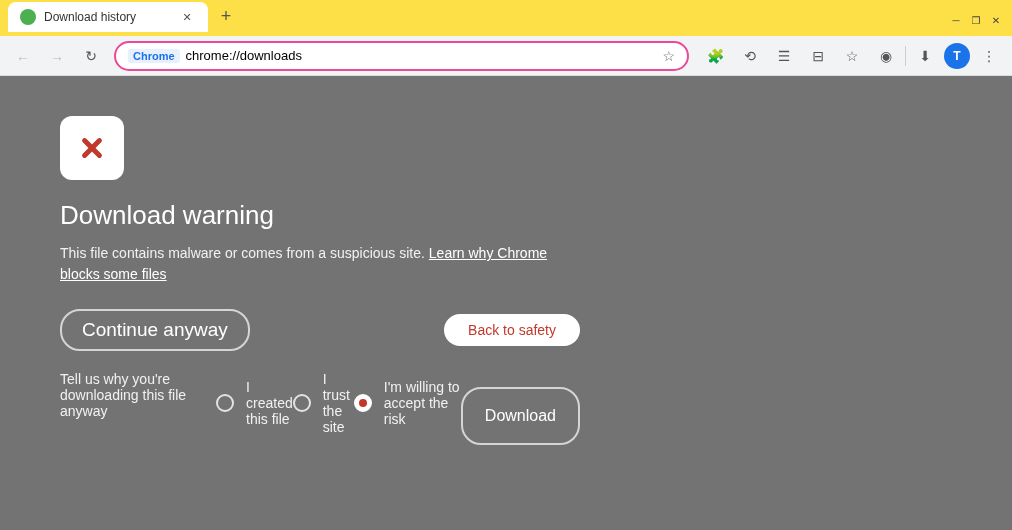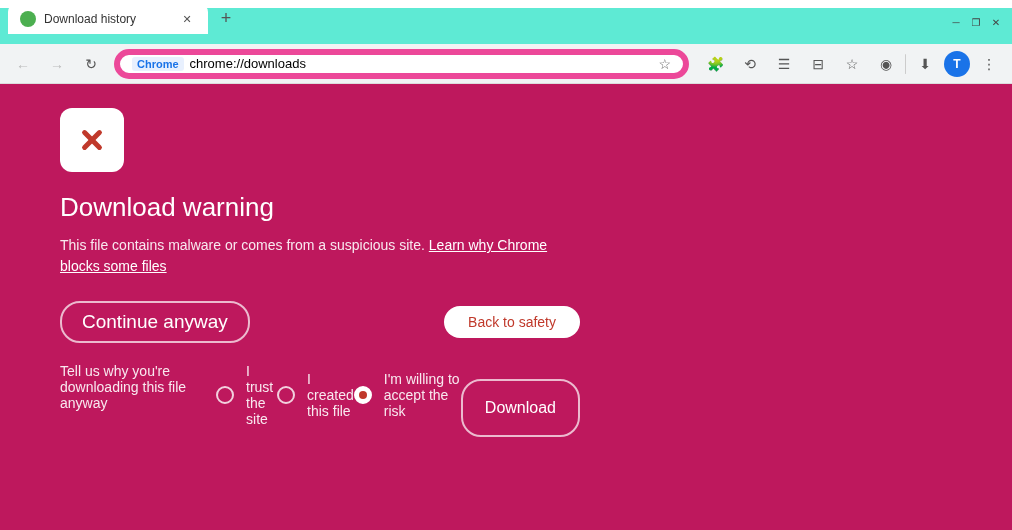--- a/index.html
+++ b/index.html
@@ -3,27 +3,26 @@
   <meta charset="utf-8">
   <style>
     * { margin: 0; padding: 0; box-sizing: border-box; }
     body { font-family: 'Segoe UI', Arial, sans-serif; background: #f0f0f0; width: 1012px; height: 530px; overflow: hidden; }
 
     
     .chrome-window { width: 1012px; height: 530px; display: flex; flex-direction: column; background: #fff; }
 
     
     .title-bar {
-      background: #5eead4;
+      background: #fde047;
       height: 36px;
       display: flex;
       align-items: flex-end;
-      padding: 10px 8px;
+      padding: 4px 8px;
       flex-shrink: 0;
-      margin-top: 8px;
     }
     .tab {
       background: #fff;
       height: 30px;
       display: flex;
       align-items: center;
       padding: 0 12px;
       border-radius: 8px 8px 0 0;
       min-width: 200px;
       max-width: 240px;
@@ -99,21 +98,21 @@
     .nav-btn.disabled { color: #bbb; cursor: default; }
     .address-bar-container {
       flex: 1;
       background: #fff;
       border-radius: 20px;
       height: 30px;
       display: flex;
       align-items: center;
       padding: 0 12px;
       gap: 6px;
-      border: 6px solid #ec4899;
+      border: 2px solid #ec4899;
       margin: 0 4px;
     }
     .chrome-logo {
       font-size: 11px;
       color: #1a73e8;
       font-weight: 600;
       background: #e8f0fe;
       padding: 1px 5px;
       border-radius: 3px;
     }
@@ -144,25 +143,25 @@
       display: flex; align-items: center; justify-content: center;
       color: white;
       font-size: 12px;
       font-weight: 600;
       cursor: pointer;
     }
 
     
     .page-content {
       flex: 1;
-      background: #be185d;
+      background: #737373;
       display: flex;
       align-items: flex-start;
       justify-content: flex-start;
-      padding: 24px 60px;
+      padding: 40px 60px;
       overflow: hidden;
     }
 
     .warning-panel {
       display: flex;
       flex-direction: column;
       gap: 0;
       max-width: 520px;
     }
 
@@ -360,26 +359,26 @@
       <div class="buttons-row-wide">
         <button class="btn-continue">Continue anyway</button>
         <button class="btn-safety">Back to safety</button>
       </div>
 
       <div class="tell-us-section" style="margin-top:20px;">
         <p class="tell-us-label">Tell us why you're downloading this file anyway</p>
 
         <div class="radio-option">
           <div class="radio-circle"></div>
-          <span class="radio-label">I trust the site</span>
+          <span class="radio-label">I created this file</span>
         </div>
 
         <div class="radio-option">
           <div class="radio-circle"></div>
-          <span class="radio-label">I created this file</span>
+          <span class="radio-label">I trust the site</span>
         </div>
 
         <div class="radio-option">
           <div class="radio-circle checked"></div>
           <span class="radio-label">I'm willing to accept the risk</span>
         </div>
 
         <button class="btn-download">Download</button>
       </div>
 

